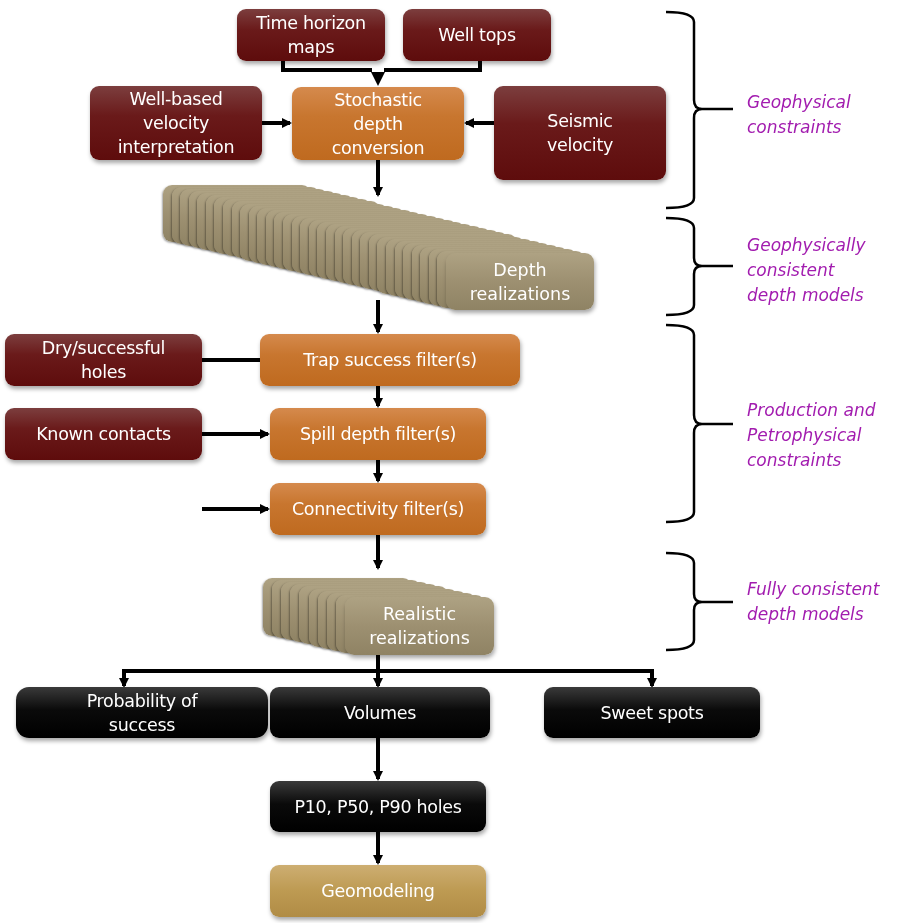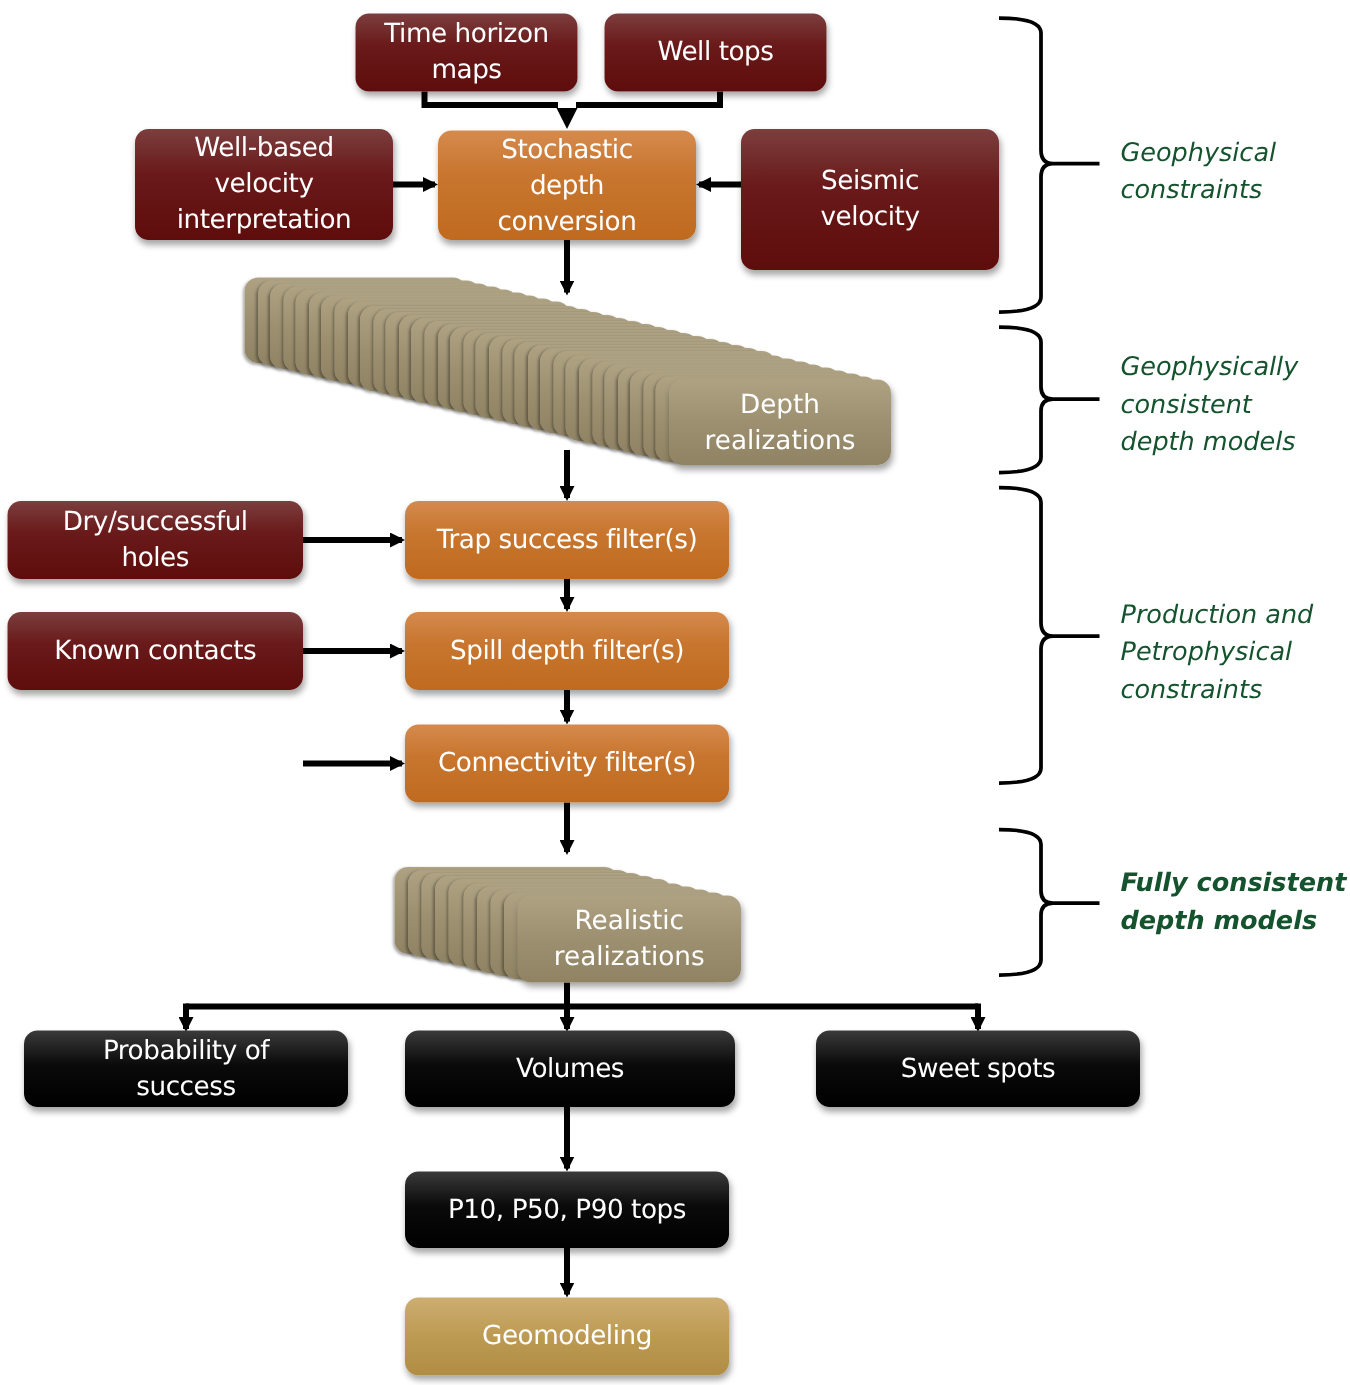--- a/index.html
+++ b/index.html
@@ -13,21 +13,21 @@
   .maroon { background: linear-gradient(to bottom, #7c3e3e 0%, #6a1a1a 40%, #5e0c0c 100%); }
   .orange { background: linear-gradient(to bottom, #d58a4d 0%, #c8762f 40%, #bf6a1f 100%); }
   .black  { background: linear-gradient(to bottom, #3a3a3a 0%, #0a0a0a 45%, #000000 100%); }
   .gold   { background: linear-gradient(to bottom, #cdae72 0%, #bd9a52 50%, #b08c45 100%); }
   .card   { position: absolute; box-sizing: border-box; border-radius: 9px;
             background: linear-gradient(to bottom, #aea283 0%, #9d9071 50%, #8f8364 100%);
             box-shadow: -1px 1px 2px rgba(0,0,0,0.35); }
   .card.top { display: flex; align-items: center; justify-content: center; text-align: center;
               color: #ffffff; font-size: 17.5px; line-height: 24px; white-space: pre-line;
               box-shadow: 1px 3px 4px rgba(0,0,0,0.35); }
-  .label { position: absolute; font-style: italic; color: #14532d; font-size: 17px;
+  .label { position: absolute; font-style: italic; color: #a21caf; font-size: 17px;
            line-height: 25px; white-space: pre-line; }
   svg.lines { position: absolute; left: 0; top: 0; }
 </style>
 </head>
 <body>
 
 <div id="canvas">
 
   <svg class="lines" width="900" height="923">
     <defs>
@@ -114,49 +114,49 @@
       <div class="card" style="left: 411.697px; top: 244.758px; width: 148px; height: 57px;"></div>
       <div class="card" style="left: 420.273px; top: 246.818px; width: 148px; height: 57px;"></div>
       <div class="card" style="left: 428.848px; top: 248.879px; width: 148px; height: 57px;"></div>
       <div class="card" style="left: 437.424px; top: 250.939px; width: 148px; height: 57px;"></div>
       <div class="card top" style="left: 446px; top: 253px; width: 148px; height: 57px;">Depth
 realizations</div>
     </div>
 
   <div class="box maroon" style="left:5px;top:334px;width:197px;height:52px;">Dry/successful
 holes</div>
-  <div class="box orange" style="left:270px;top:334px;width:216px;height:52px;">Trap success filter(s)</div>
+  <div class="box orange" style="left:260px;top:334px;width:260px;height:52px;">Trap success filter(s)</div>
   <div class="box maroon" style="left:5px;top:408px;width:197px;height:52px;text-align:right;">Known contacts</div>
   <div class="box orange" style="left:270px;top:408px;width:216px;height:52px;">Spill depth filter(s)</div>
   <div class="box orange" style="left:270px;top:483px;width:216px;height:52px;">Connectivity filter(s)</div>
 
   <div id="realistic-stack">
       <div class="card" style="left: 263px; top: 578px; width: 149px; height: 58px;"></div>
       <div class="card" style="left: 272.111px; top: 580.111px; width: 149px; height: 58px;"></div>
       <div class="card" style="left: 281.222px; top: 582.222px; width: 149px; height: 58px;"></div>
       <div class="card" style="left: 290.333px; top: 584.333px; width: 149px; height: 58px;"></div>
       <div class="card" style="left: 299.444px; top: 586.444px; width: 149px; height: 58px;"></div>
       <div class="card" style="left: 308.556px; top: 588.556px; width: 149px; height: 58px;"></div>
       <div class="card" style="left: 317.667px; top: 590.667px; width: 149px; height: 58px;"></div>
       <div class="card" style="left: 326.778px; top: 592.778px; width: 149px; height: 58px;"></div>
       <div class="card" style="left: 335.889px; top: 594.889px; width: 149px; height: 58px;"></div>
       <div class="card top" style="left: 345px; top: 597px; width: 149px; height: 58px;">Realistic
 realizations</div>
     </div>
 
-  <div class="box black" style="left:16px;top:687px;width:216px;height:51px;">Probability of
+  <div class="box black" style="left:16px;top:687px;width:252px;height:51px;border-radius:13px;">Probability of
 success</div>
   <div class="box black" style="left:270px;top:687px;width:220px;height:51px;">Volumes</div>
   <div class="box black" style="left:544px;top:687px;width:216px;height:51px;">Sweet spots</div>
-  <div class="box black" style="left:270px;top:781px;width:216px;height:51px;">P10, P50, P90 tops</div>
+  <div class="box black" style="left:270px;top:781px;width:216px;height:51px;">P10, P50, P90 holes</div>
   <div class="box gold" style="left:270px;top:865px;width:216px;height:52px;">Geomodeling</div>
 
   <div class="label" style="left:747px;top:90px;">Geophysical
 constraints</div>
   <div class="label" style="left:747px;top:233px;">Geophysically
 consistent
 depth models</div>
   <div class="label" style="left:747px;top:398px;">Production and
 Petrophysical
 constraints</div>
-  <div class="label" style="left:747px;top:577px;font-weight:bold;">Fully consistent
+  <div class="label" style="left:747px;top:577px;">Fully consistent
 depth models</div>
 </div>
 
 </body></html>

